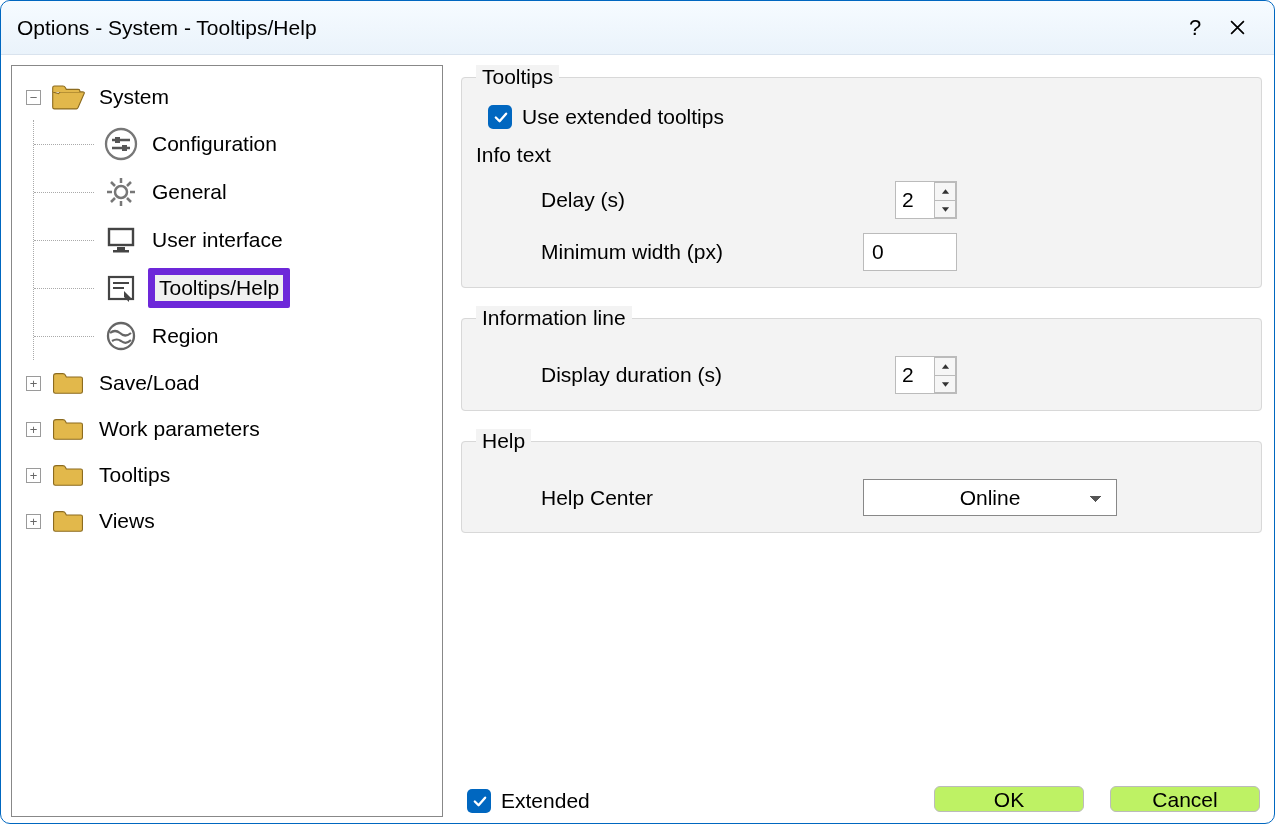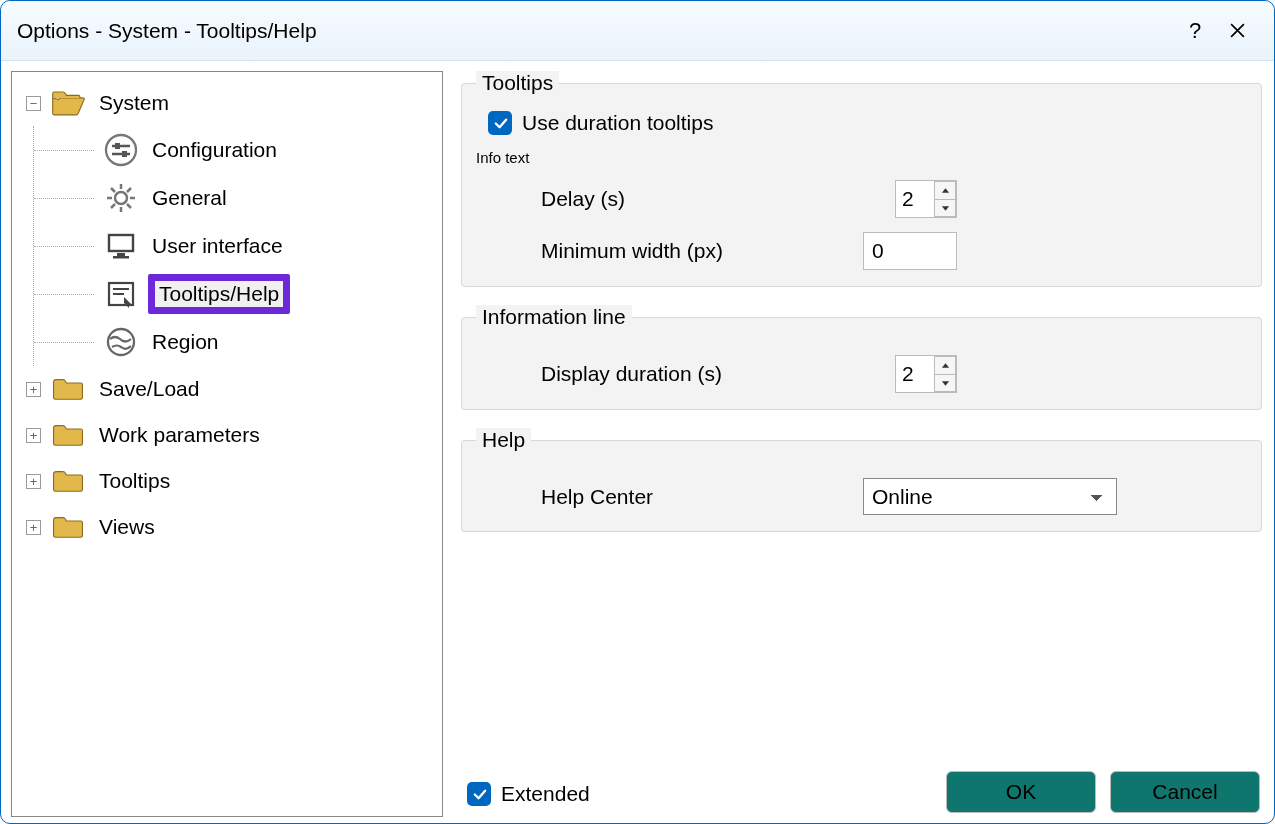--- a/index.html
+++ b/index.html
@@ -17,21 +17,21 @@
     width: 1275px;
     height: 824px;
     border: 1px solid #0067c0;
     border-radius: 10px;
     background: #fff;
     display: flex;
     flex-direction: column;
     overflow: hidden;
   }
   .titlebar {
-    height: 60px;
+    height: 54px;
     background: linear-gradient(#f6fbff,#eaf3fb);
     border-bottom: 1px solid #d9e3ee;
     border-radius: 10px 10px 0 0;
     display: flex;
     align-items: center;
     padding: 0 16px;
   }
   .titlebar .title { flex: 1; }
   .titlebar .help-btn, .titlebar .close-btn {
     width: 42px; height: 36px; display:flex; align-items:center; justify-content:center;
@@ -94,21 +94,21 @@
   .checkbox-row { display:flex; align-items:center; margin: 4px 0 0 12px; }
   .checkbox {
     width:24px; height:24px; border-radius:5px; background:#0067c0;
     display:flex; align-items:center; justify-content:center; margin-right:10px; cursor:pointer;
   }
   .checkbox svg { width:15px; height:15px; }
 
   .form-row { display:flex; align-items:center; margin-top:14px; }
   .form-label { margin-left:65px; width:270px; }
   .form-right { margin-left:auto; margin-right:290px; display:flex; align-items:center; }
-  .info-header { font-size:15px; margin-left:auto; margin-right:286px; margin-top:14px; margin-bottom:0; }
+  .info-header { font-size:21px; margin-left:auto; margin-right:286px; margin-top:14px; margin-bottom:0; }
 
   .spin { display:flex; border:1px solid #bbb; background:#fff; }
   .spin input { width:38px; border:none; padding:4px 6px; font: inherit; outline:none; background:#fff; }
   .spin .btns { display:flex; flex-direction:column; }
   .spin .btns button {
     width:22px; height:18px; border:1px solid #bbb; background:#f6f6f6;
     display:flex; align-items:center; justify-content:center; padding:0; cursor:pointer;
   }
   .spin .btns button:first-child { border-bottom:none; }
   .spin .btns svg { width:9px; height:7px; }
@@ -117,30 +117,31 @@
     width:94px; border:1px solid #bbb; padding:6px 8px; font:inherit; background:#fff;
   }
 
   select.combo {
     width:254px; border:1px solid #888; padding:6px 8px; font:inherit; background:#fff;
     appearance:none; -webkit-appearance:none;
     background-image: linear-gradient(45deg, transparent 50%, #555 50%), linear-gradient(135deg, #555 50%, transparent 50%);
     background-position: calc(100% - 20px) 16px, calc(100% - 14px) 16px;
     background-size: 6px 6px, 6px 6px;
     background-repeat: no-repeat;
+    text-align: center;
   }
 
   .footer {
     display:flex; align-items:center; padding: 0 2px 4px 2px; margin-top:auto;
   }
   .footer .checkbox-row { margin-left: 4px; }
   .footer .buttons { margin-left:auto; display:flex; gap:14px; }
   .btn {
-    width:150px; height:42px; border:1px solid #bbb; background:#0f766e; border-radius:6px;
-    font:inherit; cursor:pointer;
+    width:150px; height:26px; border:1px solid #bbb; background:#bef264; border-radius:6px;
+    font:inherit; cursor:pointer;margin-left:12px;
   }
 </style>
 </head>
 <body>
 
 <div class="dialog">
   <div class="titlebar">
     <span class="title">Options - System - Tooltips/Help</span>
     <div class="help-btn">?</div>
     <div class="close-btn">
@@ -269,21 +270,21 @@
     <div class="content">
 
       <fieldset>
         <legend>Tooltips</legend>
         <div class="checkbox-row">
           <div class="checkbox">
             <svg viewBox="0 0 16 16">
                 <path d="M3 8 L7 12 L14 4" stroke="#fff" stroke-width="2.5" fill="none" stroke-linecap="round" stroke-linejoin="round"></path>
               </svg>
           </div>
-          <span>Use duration tooltips</span>
+          <span>Use extended tooltips</span>
         </div>
         <div class="info-header">Info text</div>
         <div class="form-row">
           <span class="form-label">Delay (s)</span>
           <div class="form-right">
             <div class="spin">
               <input type="text" value="2" style="">
               <div class="btns">
                 <button>
                     <svg viewBox="0 0 10 7">

